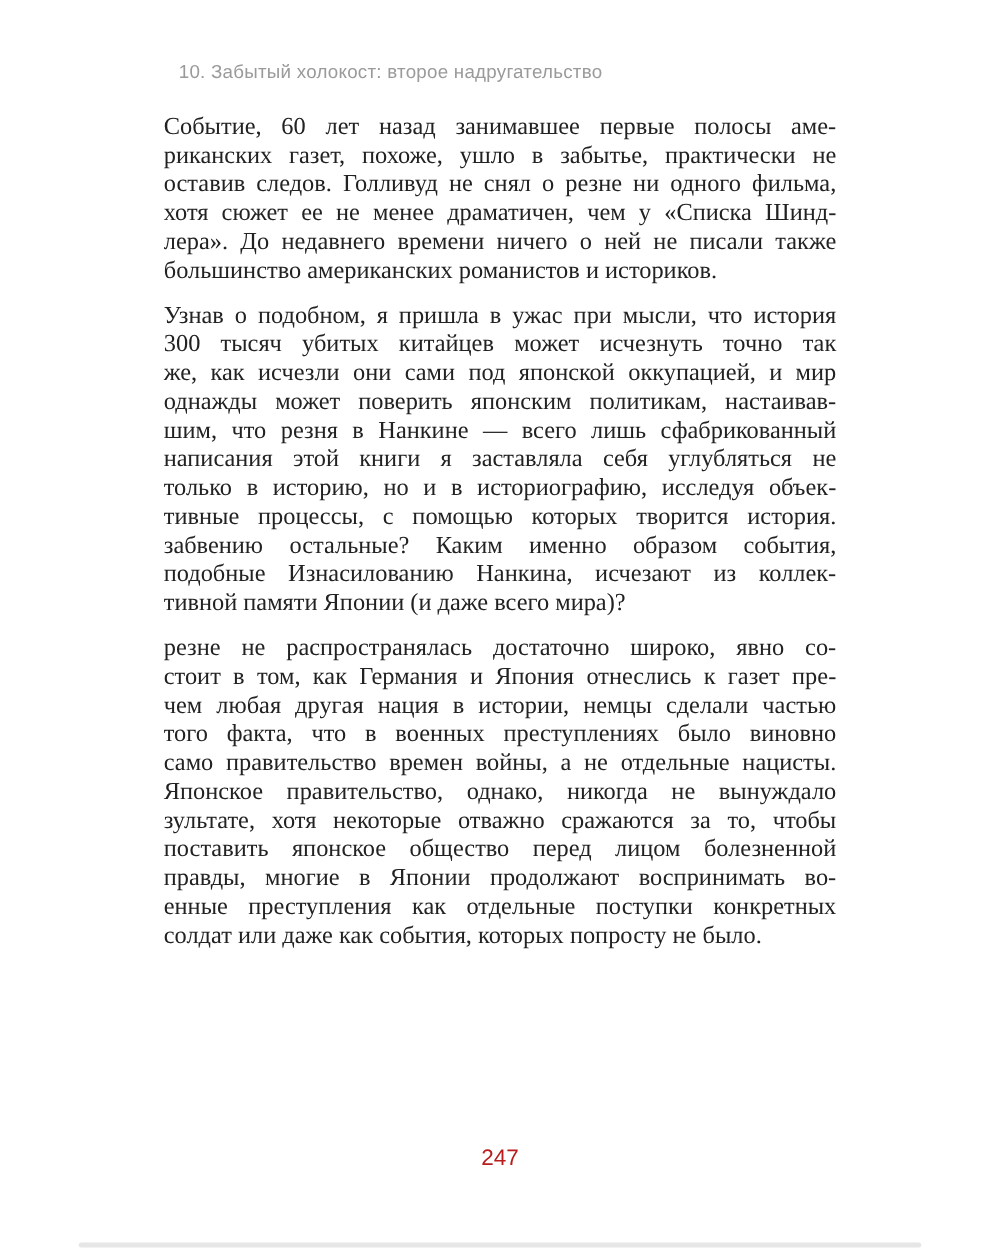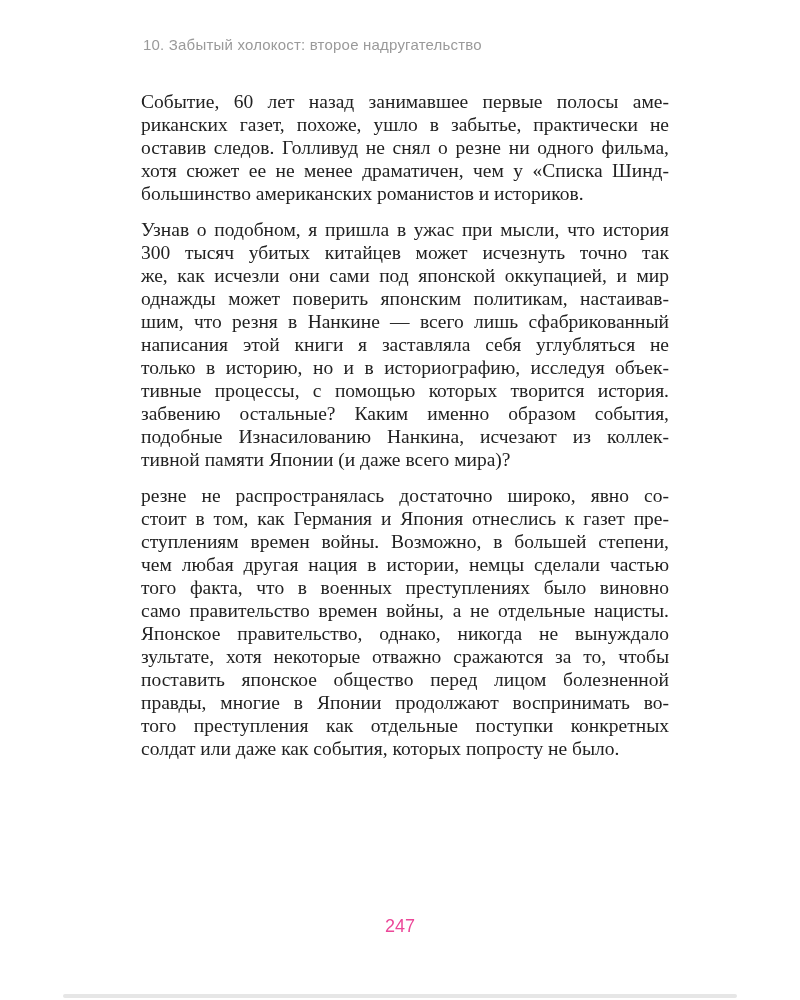--- a/index.html
+++ b/index.html
@@ -10,61 +10,61 @@
   .page {
     position: relative;
     width: 800px;
     height: 1000px;
     background: #ffffff;
     overflow: hidden;
   }
   .running-title {
     position: absolute;
     left: 143px;
-    top: 36px;
+    top: 49px;
     font-family: "Liberation Sans", "DejaVu Sans", sans-serif;
     font-size: 15px;
     line-height: 18px;
     color: #9a9a9a;
     letter-spacing: 0.2px;
     white-space: nowrap;
   }
   .text-block {
     position: absolute;
     left: 131px;
     top: 90px;
     width: 538px;
     font-family: "Liberation Serif", "DejaVu Serif", serif;
     font-size: 19.5px;
     line-height: 23px;
     color: #222222;
   }
   .paragraph {
-    margin: 0 0 13px 10px;
+    margin: 0 0 13px 0;
   }
   .paragraph:last-child {
     margin-bottom: 0;
   }
   .line {
     text-align: justify;
     text-align-last: justify;
     white-space: normal;
   }
   .line.last {
     text-align-last: left;
   }
   .page-number {
     position: absolute;
     left: 0;
     top: 916px;
     width: 800px;
     text-align: center;
     font-family: "Liberation Sans", "DejaVu Sans", sans-serif;
     font-size: 18px;
-    color: #ec4899;
+    color: #b91c1c;
   }
   .progress-bar {
     position: absolute;
     left: 63px;
     top: 994px;
     width: 674px;
     height: 4px;
     background: #e6e6e6;
     border-radius: 2px;
   }
@@ -74,47 +74,47 @@
 
 <div class="page">
   <div class="running-title">10. Забытый холокост: второе надругательство</div>
 
   <div class="text-block">
       <div class="paragraph">
         <div class="line">Событие, 60 лет назад занимавшее первые полосы аме-</div>
         <div class="line">риканских газет, похоже, ушло в забытье, практически не</div>
         <div class="line">оставив следов. Голливуд не снял о резне ни одного фильма,</div>
         <div class="line">хотя сюжет ее не менее драматичен, чем у «Списка Шинд-</div>
+        <div class="line">лера». До недавнего времени ничего о ней не писали также</div>
         <div class="line last">большинство американских романистов и историков.</div>
       </div>
       <div class="paragraph">
         <div class="line">Узнав о подобном, я пришла в ужас при мысли, что история</div>
         <div class="line">300 тысяч убитых китайцев может исчезнуть точно так</div>
         <div class="line">же, как исчезли они сами под японской оккупацией, и мир</div>
         <div class="line">однажды может поверить японским политикам, настаивав-</div>
         <div class="line">шим, что резня в Нанкине — всего лишь сфабрикованный</div>
         <div class="line">написания этой книги я заставляла себя углубляться не</div>
         <div class="line">только в историю, но и в историографию, исследуя объек-</div>
         <div class="line">тивные процессы, с помощью которых творится история.</div>
         <div class="line">забвению остальные? Каким именно образом события,</div>
         <div class="line">подобные Изнасилованию Нанкина, исчезают из коллек-</div>
         <div class="line last">тивной памяти Японии (и даже всего мира)?</div>
       </div>
       <div class="paragraph">
         <div class="line">резне не распространялась достаточно широко, явно со-</div>
         <div class="line">стоит в том, как Германия и Япония отнеслись к газет пре-</div>
-        <div class="line">ступлениям времен войны. Возможно, в большей степени,</div>
         <div class="line">чем любая другая нация в истории, немцы сделали частью</div>
         <div class="line">того факта, что в военных преступлениях было виновно</div>
         <div class="line">само правительство времен войны, а не отдельные нацисты.</div>
         <div class="line">Японское правительство, однако, никогда не вынуждало</div>
         <div class="line">зультате, хотя некоторые отважно сражаются за то, чтобы</div>
         <div class="line">поставить японское общество перед лицом болезненной</div>
         <div class="line">правды, многие в Японии продолжают воспринимать во-</div>
-        <div class="line">того преступления как отдельные поступки конкретных</div>
+        <div class="line">енные преступления как отдельные поступки конкретных</div>
         <div class="line last">солдат или даже как события, которых попросту не было.</div>
       </div>
     </div>
 
   <div class="page-number">247</div>
 
   <div class="progress-bar"></div>
 </div>
 
 </body></html>

